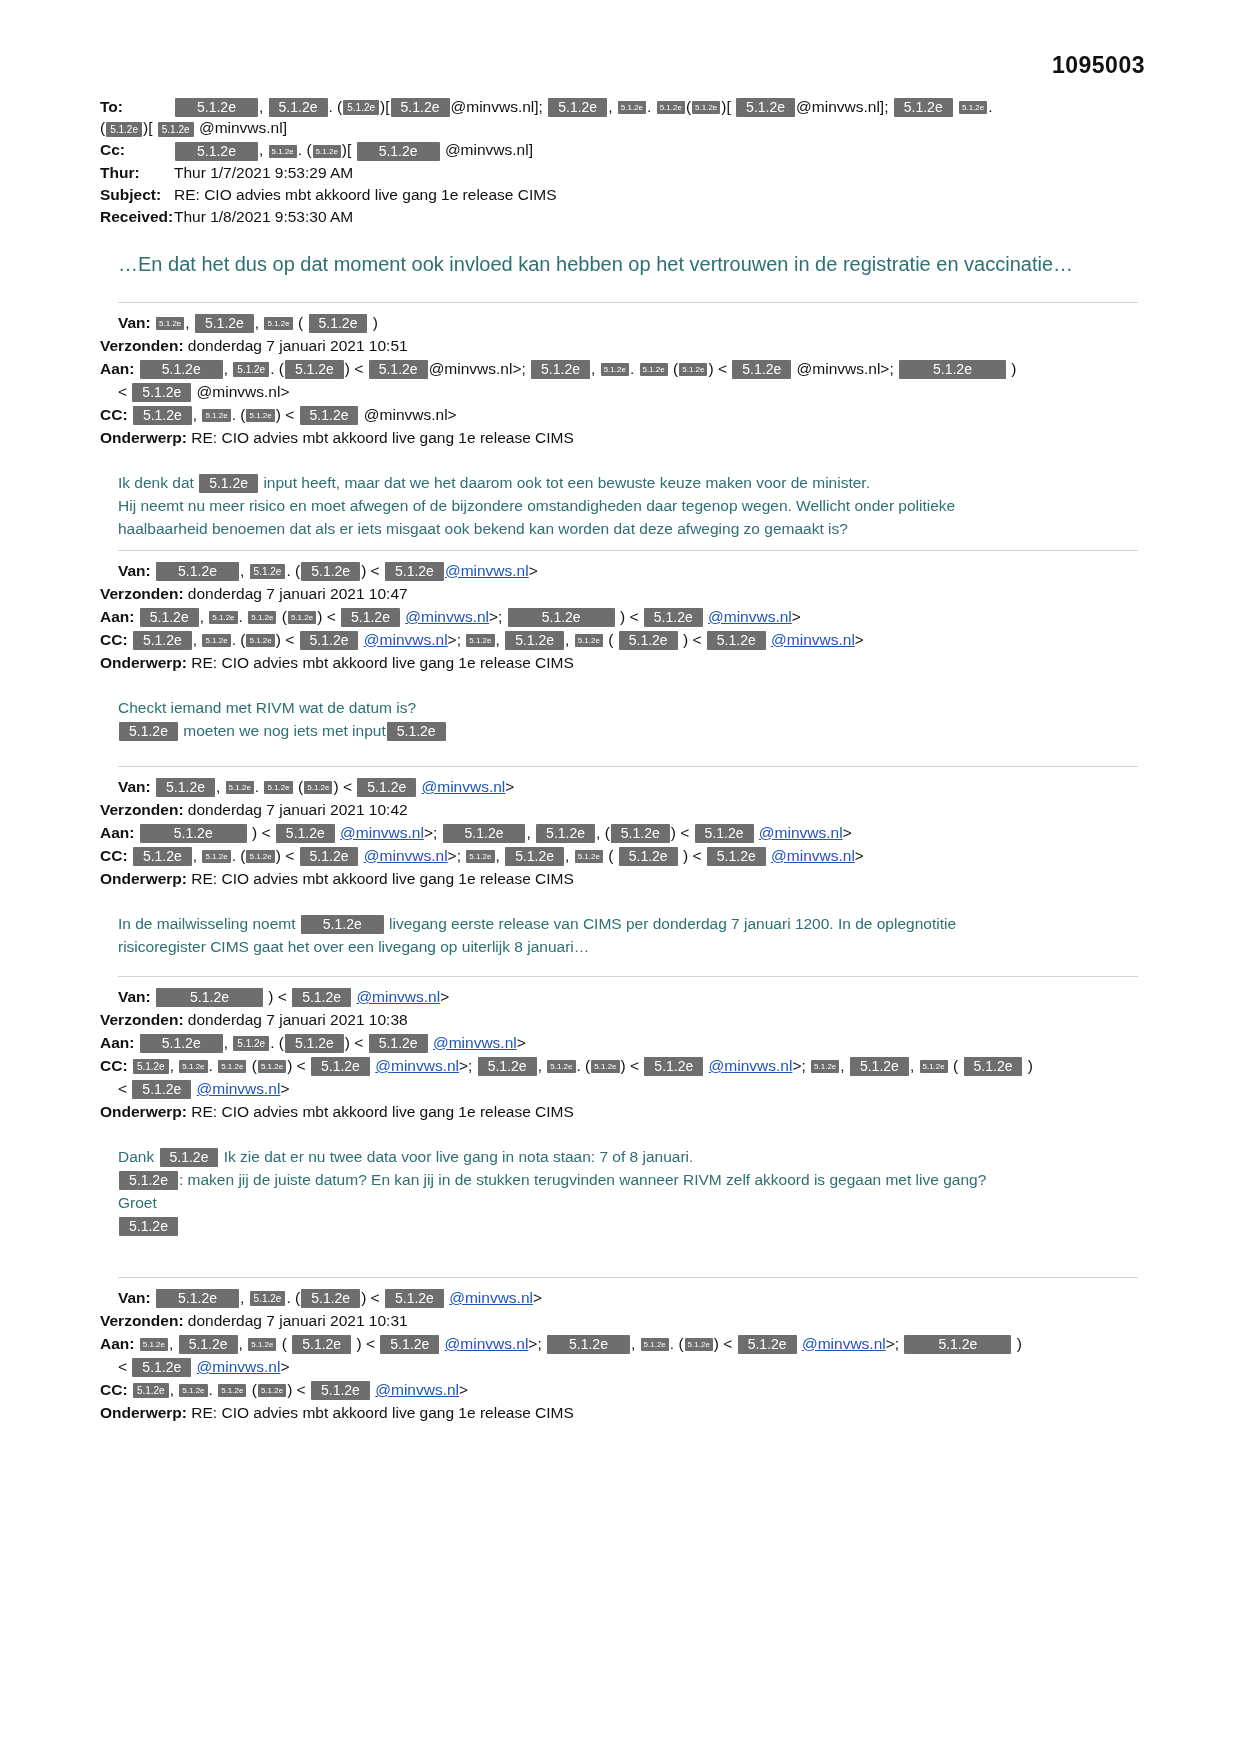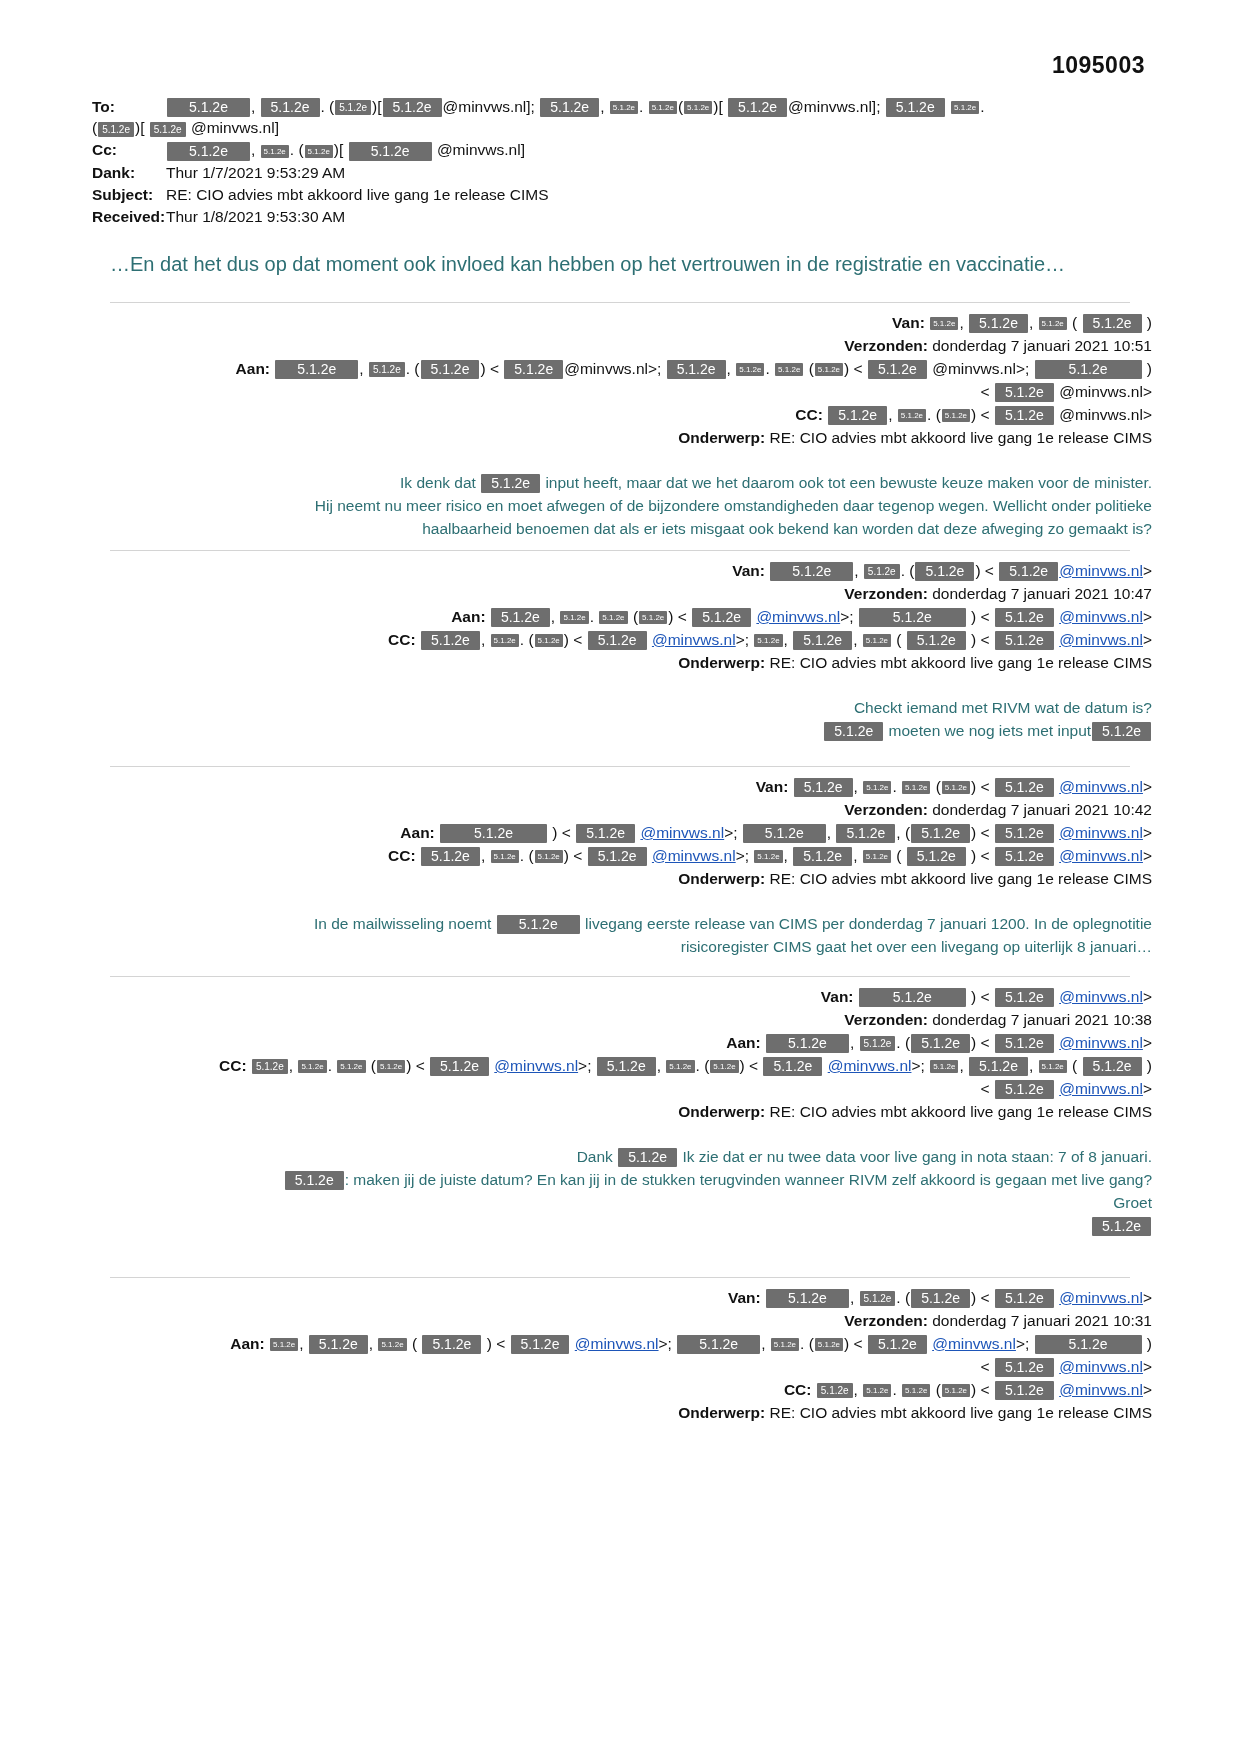--- a/index.html
+++ b/index.html
@@ -26,21 +26,21 @@
     position: absolute;
     top: 52px;
     right: 96px;
     font-size: 23px;
     font-weight: 600;
     letter-spacing: 0.5px;
     color: #111;
   }
   .content {
     position: absolute;
-    left: 92px;
+    left: 100px;
     top: 96px;
     width: 1060px;
   }
 
   
   .rd {
     display: inline-block;
     background: #6e6e6e;
     color: #ffffff;
     font-family: "Liberation Sans", sans-serif;
@@ -82,21 +82,20 @@
   }
   .plain { font-size: 15.5px; }
   .snippet {
     margin: 26px 0 26px 18px;
     color: #2d6f73;
     font-size: 20px;
     line-height: 23px;
   }
   .msg {
     margin-top: 1px;
-    text-align: right;
   }
   .sep {
     border: 0;
     border-top: 1px solid #d4d4d4;
     margin: 10px 0 8px 18px;
     width: 1020px;
   }
   .mhdr {
     font-size: 15.5px;
     line-height: 23px;
@@ -136,21 +135,21 @@
         <span class="lbl">To:</span><span class="val"><span class="rd wide">5.1.2e</span>, <span class="rd">5.1.2e</span>. (<span class="rd sm">5.1.2e</span>)[<span class="rd">5.1.2e</span><span>@minvws.nl]</span>; <span class="rd">5.1.2e</span>, <span class="rd xs">5.1.2e</span>. <span class="rd xs">5.1.2e</span>(<span class="rd xs">5.1.2e</span>)[ <span class="rd">5.1.2e</span><span>@minvws.nl]</span>; <span class="rd">5.1.2e</span> <span class="rd xs">5.1.2e</span>.</span>
         <span class="cont">(<span class="rd sm">5.1.2e</span>)[ <span class="rd sm">5.1.2e</span> <span>@minvws.nl]</span></span>
       </div>
 
       <div class="row">
         <span class="lbl">Cc:</span><span class="val"><span class="rd wide">5.1.2e</span>, <span class="rd xs">5.1.2e</span>. (<span class="rd xs">5.1.2e</span>)[ <span class="rd wide">5.1.2e</span> <span>@minvws.nl]</span></span>
       </div>
 
 
       <div class="row">
-        <span class="lbl">Dank:</span><span class="val plain">Thur 1/7/2021 9:53:29 AM</span>
+        <span class="lbl">Thur:</span><span class="val plain">Thur 1/7/2021 9:53:29 AM</span>
       </div>
 
       <div class="row">
         <span class="lbl">Subject:</span><span class="val plain">RE: CIO advies mbt  akkoord live gang 1e release CIMS</span>
       </div>
 
       <div class="row">
         <span class="lbl">Received:</span><span class="val plain">Thur 1/8/2021 9:53:30 AM</span>
       </div>
     </div>

